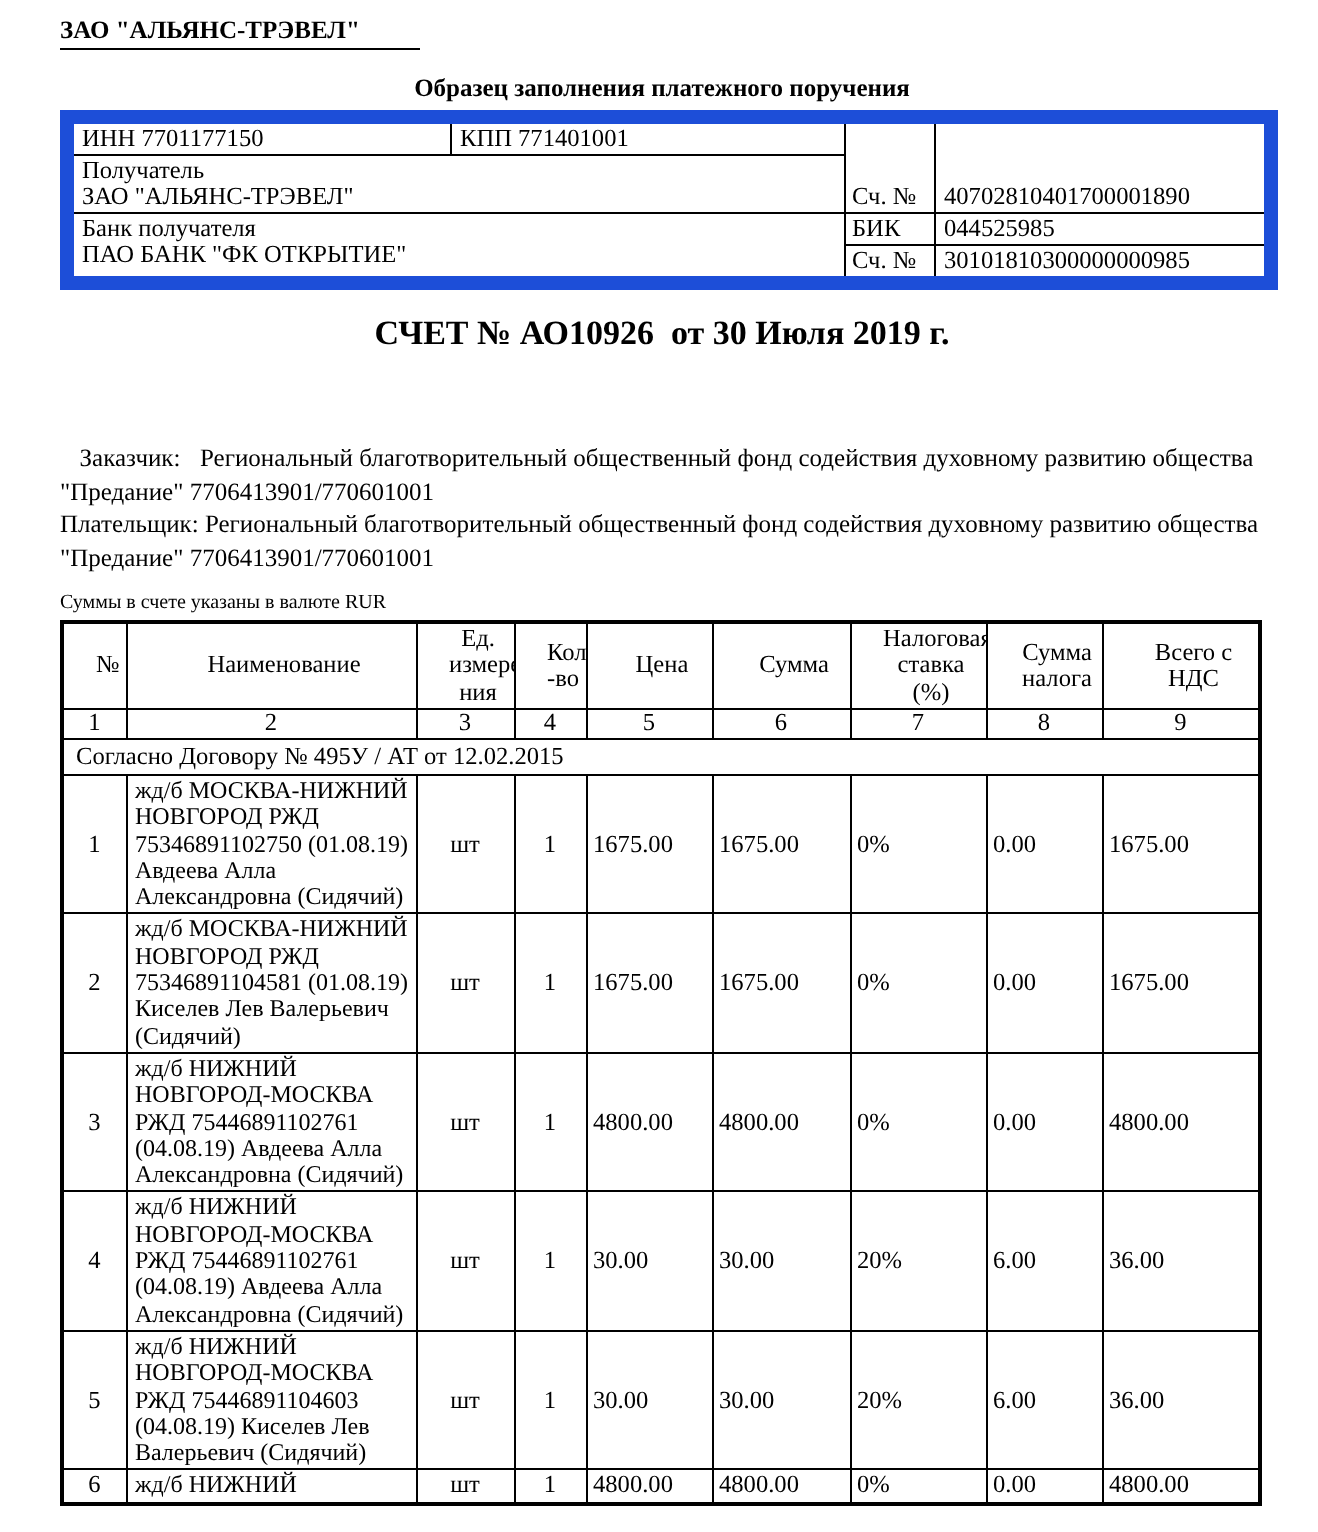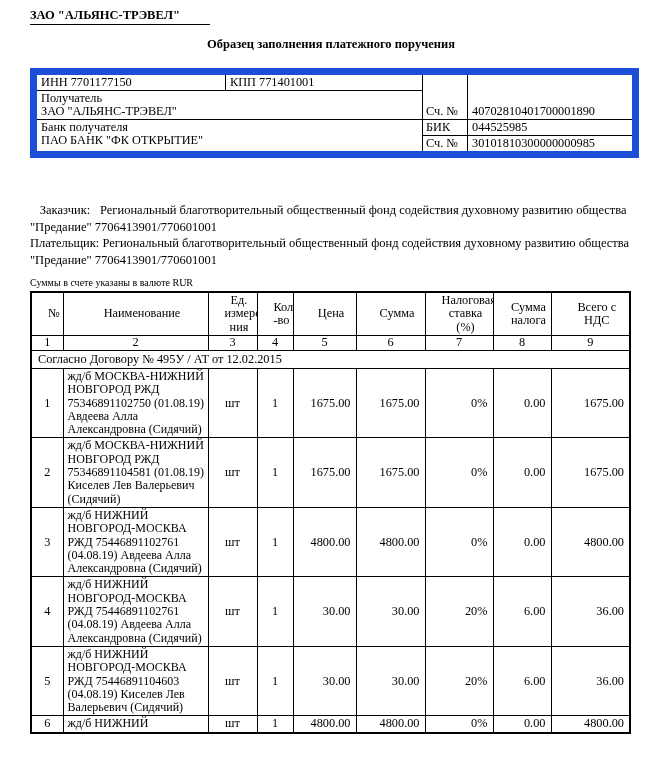--- a/index.html
+++ b/index.html
@@ -5,42 +5,42 @@
   html,body { margin:0; padding:0; background:#ffffff; }
   .page {
     width:659px; height:766px; background:#ffffff; color:#000;
     font-family:"Liberation Serif","DejaVu Serif",serif;
     overflow:hidden; position:relative; box-sizing:border-box;
     padding:8px 27px 0 30px;
   }
   .company { font-size:12.5px; font-weight:bold; }
   .company .uline { display:inline-block; border-bottom:1px solid #000; padding-right:30px; padding-bottom:1px; }
   .address { margin-top:16px; font-size:12.5px; font-weight:bold; }
-  .sample-title { margin-top:12px; margin-bottom:16px; width:602px; text-align:center; font-weight:bold; font-size:12.5px; }
+  .sample-title { margin-top:12px; margin-bottom:3px; width:602px; text-align:center; font-weight:bold; font-size:12.5px; }
 
   table { border-collapse:collapse; table-layout:fixed; }
   .req-table { width:602px; border:7px solid #1d4ed8; font-size:12.3px; line-height:13px; }
   .req-table td { border:1px solid #000; padding:1px 4px; vertical-align:top; overflow:hidden; }
   .req-table td.bottom { vertical-align:bottom; }
   .req-table td.lbl { padding:1px 3px; }
 
   .invoice-title { margin-top:12px; width:602px; text-align:center; font-size:17px; font-weight:bold; white-space:pre; }
 
   .parties { margin-top:44px; font-size:12.5px; line-height:16.5px; width:604px; }
   .cust-label { display:inline-block; width:70px;text-align:center; }
 
   .currency-note { margin-top:9px; font-size:10px; }
 
   .items-table { margin-top:3px; width:601px; border:2px solid #000; font-size:12.3px; }
   .items-table td { border:1px solid #000; padding:1px 3px; line-height:13.3px; vertical-align:middle; overflow:hidden; }
   .items-table td.hdr { text-align:center; white-space:pre-line; height:40px;padding-left:16px; }
   .items-table td.colnum { text-align:center; height:14px; padding:0 3px; }
   .items-table td.contract { text-align:left; padding:1px 3px 1px 6px; height:15px;margin-top:27px; }
   .items-table td.c { text-align:center; }
-  .items-table td.r { text-align:right; padding-right:5px; }
+  .items-table td.r { padding-right:5px; }
   .items-table td.name { text-align:left; padding:1px 1px 1px 4px; font-size:12px; }
 </style>
 </head>
 <body>
 
 <div class="page">
 
   <div class="company"><span class="uline">ЗАО "АЛЬЯНС-ТРЭВЕЛ"</span></div>
 
 
@@ -74,20 +74,21 @@
       <td class="lbl">БИК</td>
       <td>044525985</td>
     </tr>
     <tr>
       <td class="lbl">Сч. №</td>
       <td>30101810300000000985</td>
     </tr>
   </tbody>
     </table>
 
+  <div class="invoice-title">СЧЕТ № АО10926  от 30 Июля 2019 г.</div>
 
   <div class="parties">
     <div><span class="cust-label">Заказчик:</span><span>Региональный благотворительный общественный фонд содействия духовному развитию общества</span></div>
     <div>"Предание" 7706413901/770601001</div>
     <div><span>Плательщик:</span> <span>Региональный благотворительный общественный фонд содействия духовному развитию общества</span></div>
     <div>"Предание" 7706413901/770601001</div>
   </div>
 
   <div class="currency-note">Суммы в счете указаны в валюте RUR</div>
 

